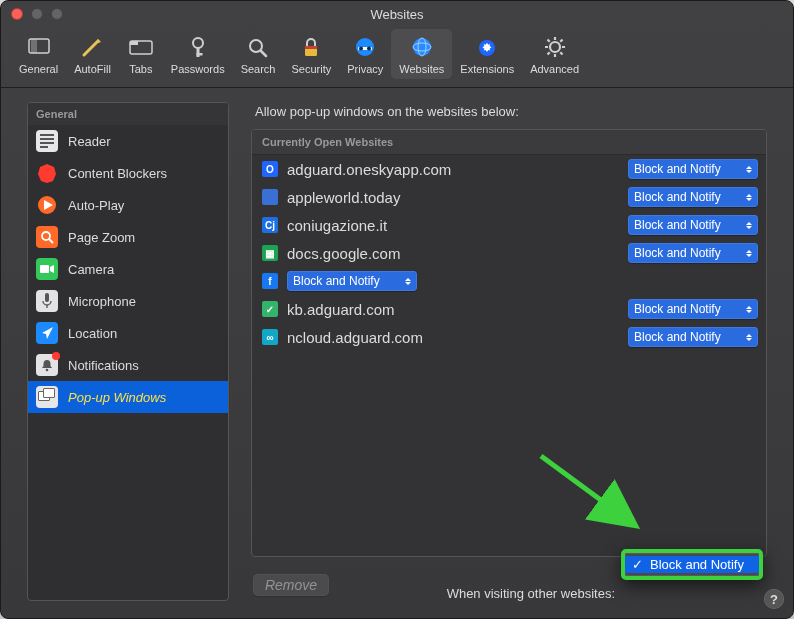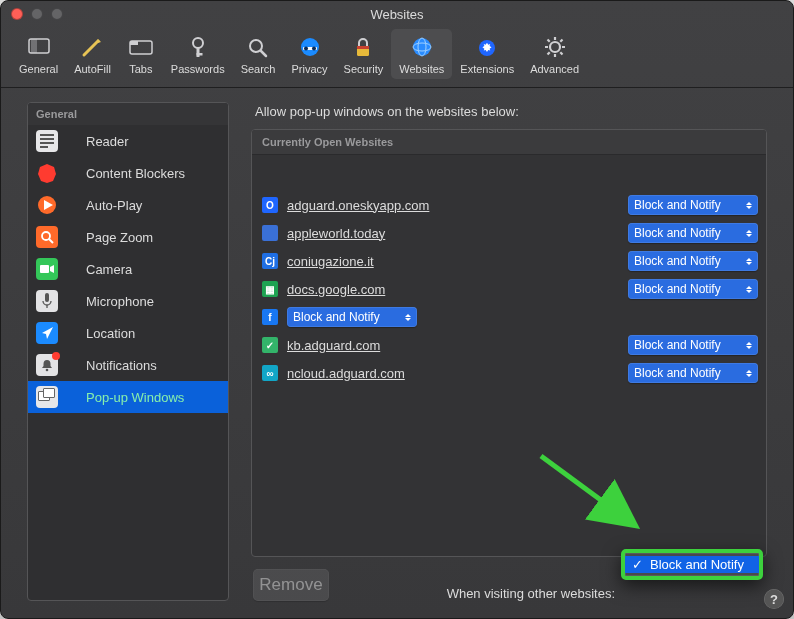--- a/index.html
+++ b/index.html
@@ -40,48 +40,49 @@
   .tbicon{width:28px;height:28px;display:flex;align-items:center;justify-content:center;}
   .tblabel{font-size:11px;color:var(--text);margin-top:2px;}
   .sep{height:1px;background:#1f1f20;margin:0;}
   
   .body{display:flex;padding:14px 26px 18px 26px;gap:22px;height:calc(100% - 86px);}
   .sidebar{
     width:202px;flex:0 0 202px;border:1px solid var(--border);border-radius:4px;
     background:var(--panel-dark);display:flex;flex-direction:column;overflow:hidden;
   }
   .sidehead{font-size:11px;color:var(--text-dim);padding:5px 8px 4px;font-weight:600;border-bottom:.5px solid transparent;background:#353537}
-  .sideitem{display:flex;align-items:center;gap:28px;padding:5px 8px;color:var(--text);font-size:13px;}
-  .sideitem.sel{background:var(--accent);color:#86efac;}
+  .sideitem{display:flex;align-items:center;gap:10px;padding:5px 8px;color:var(--text);font-size:13px;}
+  .sideitem.sel{background:var(--accent);color:#fde047;font-style:italic;}
   .sideicon{width:22px;height:22px;border-radius:4px;display:flex;align-items:center;justify-content:center;flex:0 0 22px;}
   .content{flex:1;display:flex;flex-direction:column;min-width:0;}
   .heading{font-size:13px;color:var(--text);margin:2px 0 10px 4px;}
   .listbox{
     flex:1;border:1px solid var(--border);border-radius:4px;background:#333335;
-    display:flex;flex-direction:column;overflow:hidden;gap:36px;
+    display:flex;flex-direction:column;overflow:hidden;
   }
   .listhead{font-size:11px;color:var(--text-dim);font-weight:600;padding:6px 10px;background:#3b3b3d;border-bottom:1px solid #2a2a2c;}
   .row{display:flex;align-items:center;padding:4px 8px 4px 10px;gap:9px;}
   .favicon{width:16px;height:16px;border-radius:2px;flex:0 0 16px;display:flex;align-items:center;justify-content:center;font-size:10px;font-weight:700;color:#fff;}
-  .domain{flex:1;font-size:13px;color:var(--text);text-decoration:underline;}
+  .domain{flex:1;font-size:15px;color:var(--text);}
   .select{
     width:130px;height:20px;background:var(--select-blue);
     border-radius:4px;display:flex;align-items:center;padding:0 6px;
     font-size:12px;color:#fff;position:relative;
     box-shadow:inset 0 0 0 .5px rgba(255,255,255,.2),0 1px 1px rgba(0,0,0,.3);
   }
   .select .caps{margin-left:auto;display:flex;flex-direction:column;gap:1px;}
   .select .caps span{width:0;height:0;border-left:3px solid transparent;border-right:3px solid transparent;}
   .select .caps .up{border-bottom:3.5px solid #fff;}
   .select .caps .dn{border-top:3.5px solid #fff;}
   .footer{display:flex;align-items:center;gap:12px;padding:12px 2px 0;}
   .btn{
-    min-width:76px;height:32px;border-radius:5px;background:#5a5a5c;color:var(--text);
-    display:flex;align-items:center;justify-content:center;font-size:17px;
+    min-width:76px;height:22px;border-radius:5px;background:#5a5a5c;color:var(--text);
+    display:flex;align-items:center;justify-content:center;font-size:14px;
     box-shadow:inset 0 0 0 .5px rgba(255,255,255,.15),0 1px 1px rgba(0,0,0,.3);
+    font-style:italic;
   }
   .btn.disabled{opacity:.55;}
   .footlabel{margin-left:auto;font-size:13px;color:var(--text);margin-top:17px;}
   
   .popup{
     position:absolute;right:30px;bottom:38px;width:142px;
     background:#4a4a4c;border-radius:5px;padding:3px 0;
     box-shadow:0 6px 18px rgba(0,0,0,.6), inset 0 0 0 .5px rgba(255,255,255,.18);
     border:4px solid #3dd13d;
   }
@@ -154,37 +155,37 @@
           <svg width="28" height="24">
             <circle cx="12" cy="11" r="6" fill="none" stroke="#cfcfd2" stroke-width="2"></circle>
             <line x1="17" y1="16" x2="22" y2="21" stroke="#cfcfd2" stroke-width="2.5" stroke-linecap="round"></line>
           </svg>
         </div>
   <div class="tblabel">Search</div>
       </div>
       <div class="tbitem">
         <div class="tbicon">
           <svg width="28" height="24">
+            <rect x="8" y="11" width="12" height="10" rx="1.5" fill="#e6b93a"></rect>
+            <rect x="8" y="11" width="12" height="3" fill="#c9412f"></rect>
+            <path d="M10 11 v-3 a4 4 0 0 1 8 0 v3" fill="none" stroke="#cfcfd2" stroke-width="2"></path>
+          </svg>
+        </div>
+  <div class="tblabel">Security</div>
+      </div>
+      <div class="tbitem">
+        <div class="tbicon">
+          <svg width="28" height="24">
             <circle cx="14" cy="12" r="9" fill="#1b8bff"></circle>
             <rect x="7" y="12" width="14" height="3" fill="#fff" rx="1"></rect>
             <circle cx="10" cy="13.5" r="2" fill="#0a2a55"></circle>
             <circle cx="18" cy="13.5" r="2" fill="#0a2a55"></circle>
           </svg>
         </div>
   <div class="tblabel">Privacy</div>
-      </div>
-      <div class="tbitem">
-        <div class="tbicon">
-          <svg width="28" height="24">
-            <rect x="8" y="11" width="12" height="10" rx="1.5" fill="#e6b93a"></rect>
-            <rect x="8" y="11" width="12" height="3" fill="#c9412f"></rect>
-            <path d="M10 11 v-3 a4 4 0 0 1 8 0 v3" fill="none" stroke="#cfcfd2" stroke-width="2"></path>
-          </svg>
-        </div>
-  <div class="tblabel">Security</div>
       </div>
       <div class="tbitem sel">
         <div class="tbicon">
           <svg width="28" height="24">
             <circle cx="14" cy="12" r="9" fill="#2a8cff"></circle>
             <ellipse cx="14" cy="12" rx="9" ry="4" fill="none" stroke="#9fd1ff" stroke-width="1"></ellipse>
             <ellipse cx="14" cy="12" rx="4" ry="9" fill="none" stroke="#9fd1ff" stroke-width="1"></ellipse>
           </svg>
         </div>
   <div class="tblabel">Websites</div>

